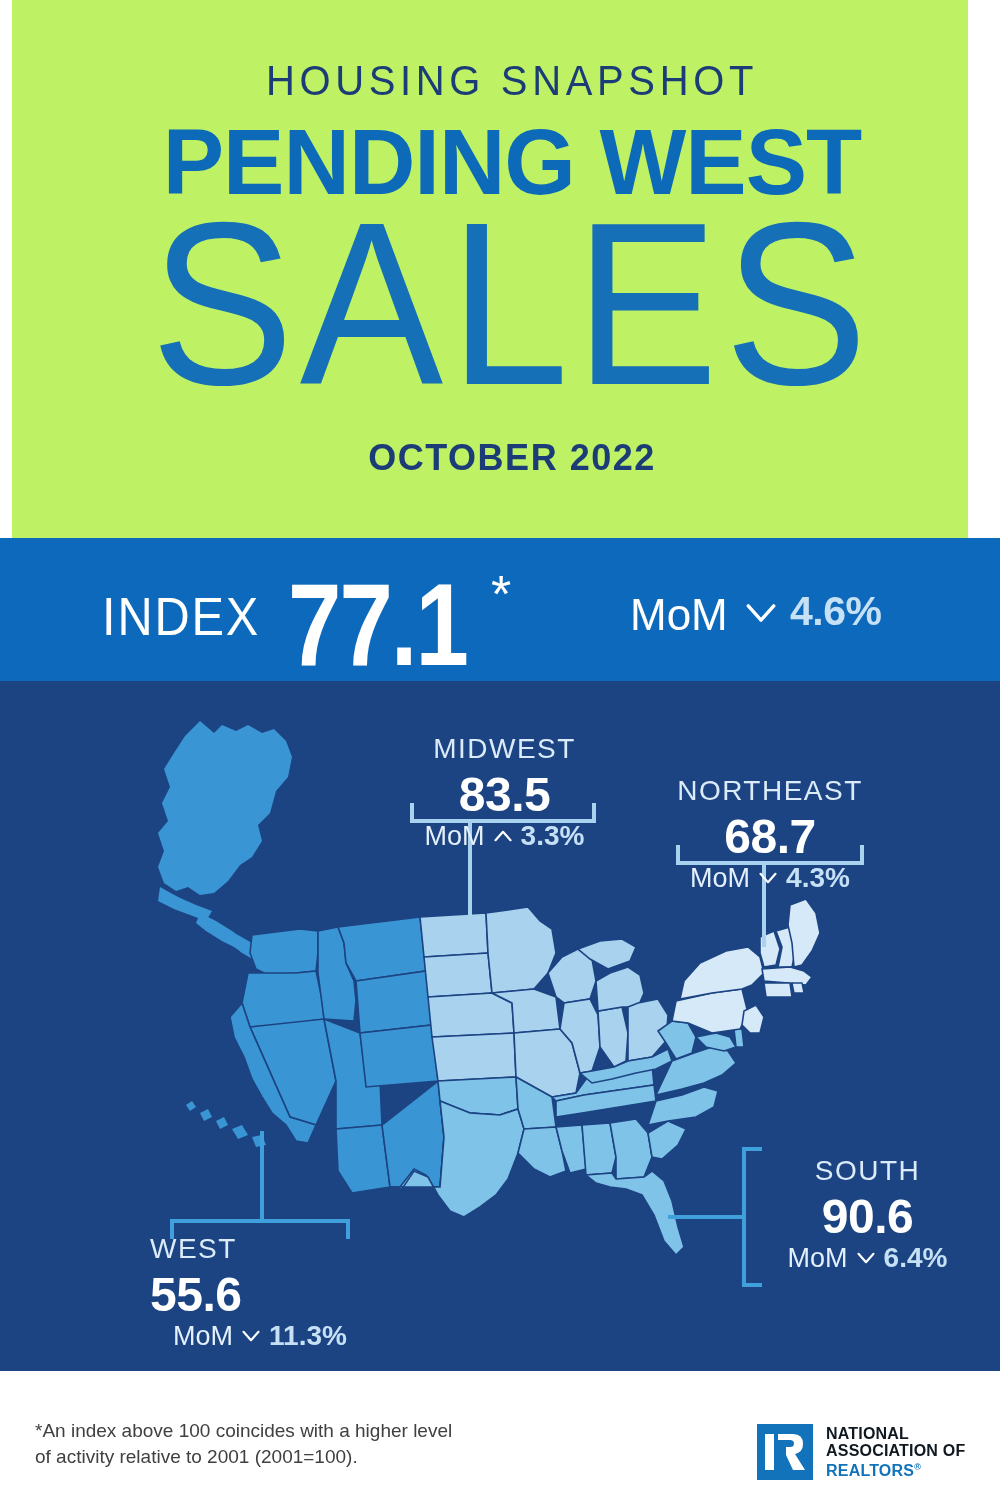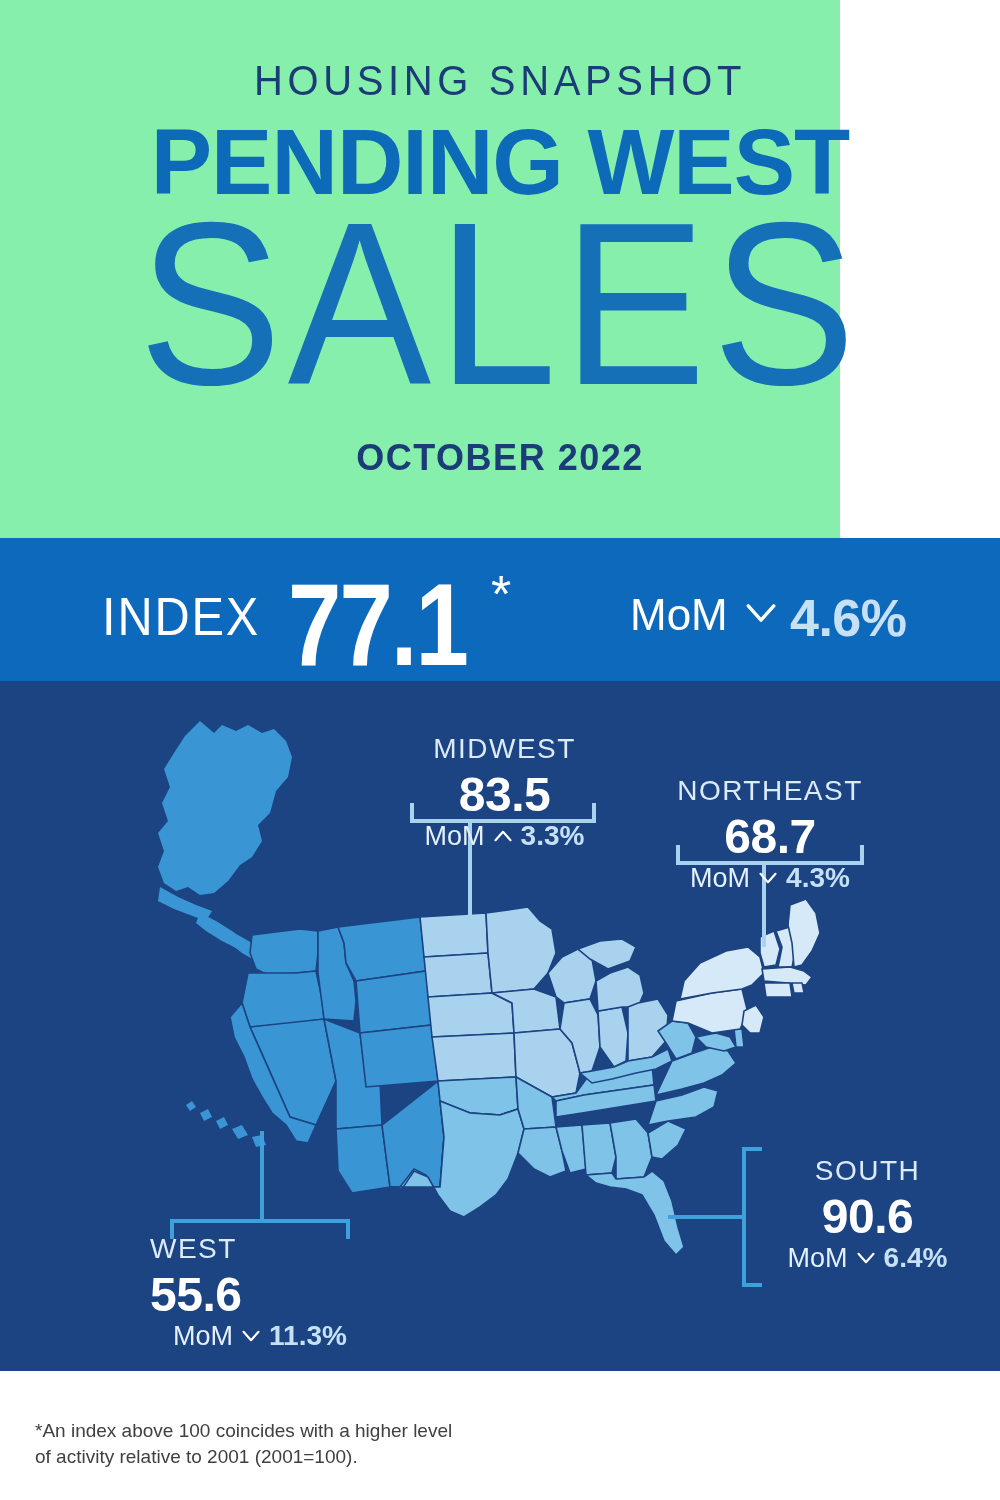--- a/index.html
+++ b/index.html
@@ -6,21 +6,21 @@
   body{
     width:1000px;height:1500px;
     font-family:"Liberation Sans", sans-serif;
     background:#ffffff;
     overflow:hidden;
     position:relative;
   }
   .page{position:relative;width:1000px;height:1500px;overflow:hidden;}
 
   
-  .header{position:absolute;top:0;left:0;width:840px;height:538px;background:#86efac;}
+  .header{position:absolute;top:0;left:12px;width:956px;height:538px;background:#bef264;}
   .hdr-kicker{
     position:absolute;top:56px;left:0;width:1000px;text-align:center;
     font-size:43px;letter-spacing:5px;font-weight:400;color:#1C3C77;
     font-family:"Liberation Sans", sans-serif;
     transform:scaleX(.93);
   }
   .hdr-main{
     position:absolute;top:116px;left:0;width:1000px;text-align:center;
     font-size:92px;line-height:92px;font-weight:700;letter-spacing:-1px;
     color:#0C6AB8;transform:scaleX(1.0);
@@ -57,21 +57,21 @@
   }
   .idx-mom{
     position:absolute;left:630px;top:52px;
     font-size:44px;font-weight:300;color:#ffffff;letter-spacing:0px;
   }
   .idx-chev{
     position:absolute;left:744px;top:58px;width:34px;height:34px;
   }
   .idx-pct{
     position:absolute;left:790px;top:50px;
-    font-size:52px;font-weight:700;color:#C6E0F5;letter-spacing:-0.5px;
+    font-size:41px;font-weight:700;color:#C6E0F5;letter-spacing:-0.5px;
   }
 
   
   .map-panel{
     position:absolute;top:681px;left:0;width:1000px;height:690px;
     background:#1C4483;
   }
   .map-svg{position:absolute;left:0;top:0;width:1000px;height:690px;}
 
   
@@ -333,14 +333,29 @@
         <span class="pct">11.3%</span>
       </div>
     </div>
 
   </div>
 
   <div class="footer">
     <div class="footnote">*An index above 100 coincides with a higher level of activity relative to 2001 (2001=100).</div>
   </div>
 
+  <div class="logo">
+    <div class="logo-mark">
+      <svg viewBox="0 0 56 56" width="56" height="56">
+        <rect x="0" y="0" width="56" height="56" fill="#1273BA"></rect>
+        <rect x="8" y="10" width="9" height="36" fill="#ffffff"></rect>
+        <path d="M21 10 L36 10 Q46 10 46 20 Q46 28 38 30 L48 46 L36 46 L29 31 L29 23 L33 23
+                 Q37 23 37 19.5 Q37 16 33 16 L21 16 Z" fill="#ffffff"></path>
+      </svg>
+    </div>
+    <div class="logo-text">
+      <span class="logo-l1">NATIONAL</span>
+      <span class="logo-l2">ASSOCIATION OF</span>
+      <span class="logo-l3"><span>REALTORS</span><span class="sup">®</span></span>
+    </div>
+  </div>
 
 </div>
 
 </body></html>

